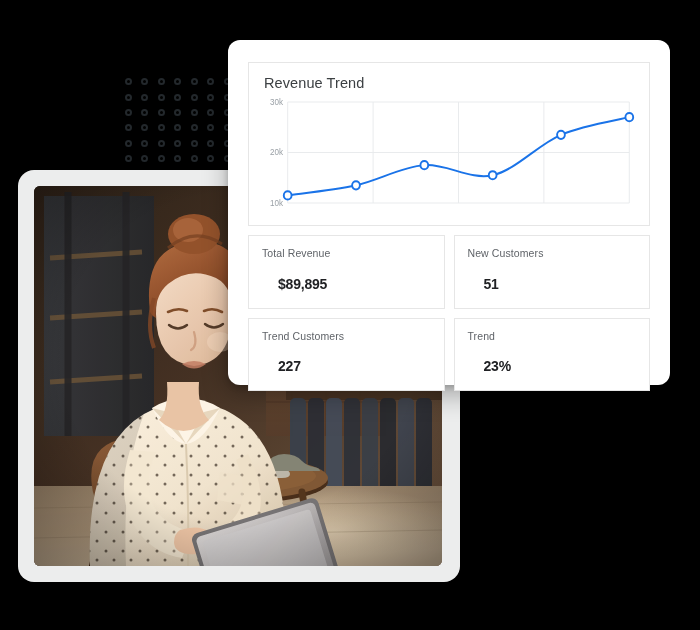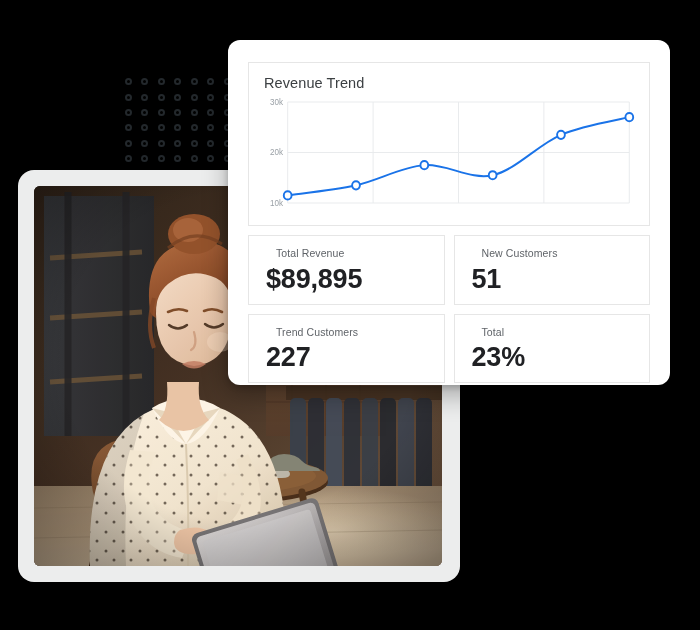--- a/index.html
+++ b/index.html
@@ -112,30 +112,30 @@
     height: 148px;
   }
   .stat-card {
     padding: 11px 13px 0 13px;
     box-sizing: border-box;
   }
   .stat-label {
     font-size: 10.5px;
     color: #5f6368;
     letter-spacing: 0.1px;
-    margin: 0 0 3px 14px;
+    margin: 0 0 3px 0;
     line-height: 1.2;
   }
   .stat-value {
-    font-size: 27px;
+    font-size: 14px;
     color: #202124;
     font-weight: 700;
     letter-spacing: -0.2px;
     line-height: 1.15;
-    margin: 4px;
+    margin: 16px;
   }
 
   
   #photo-card {
     position: absolute;
     left: 18px;
     top: 170px;
     width: 442px;
     height: 412px;
     background: #eceded;
@@ -488,19 +488,19 @@
       </div>
       <div class="panel stat-card">
         <p class="stat-label">New Customers</p>
         <p class="stat-value">51</p>
       </div>
       <div class="panel stat-card">
         <p class="stat-label">Trend Customers</p>
         <p class="stat-value">227</p>
       </div>
       <div class="panel stat-card">
-        <p class="stat-label">Total</p>
+        <p class="stat-label">Trend</p>
         <p class="stat-value">23%</p>
       </div>
     </div>
   </div>
 
 </div>
 
 </body></html>

